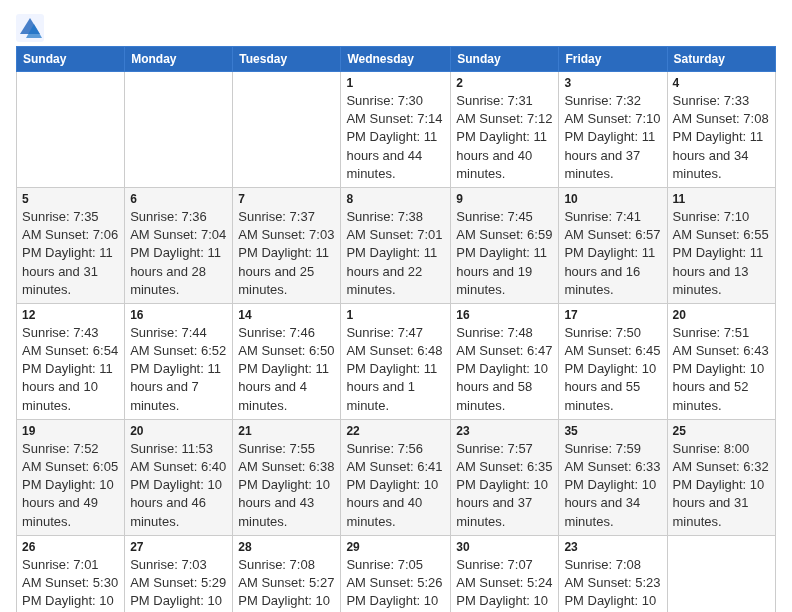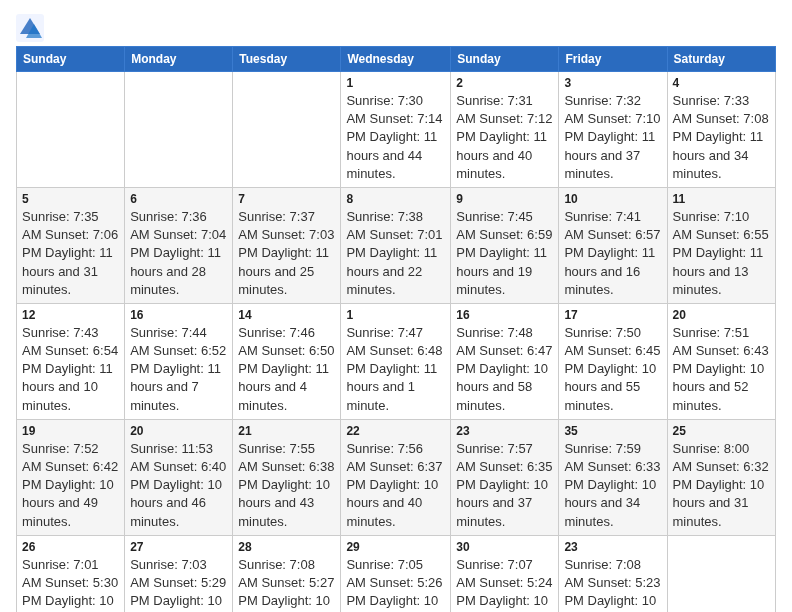--- a/index.html
+++ b/index.html
@@ -269,42 +269,42 @@
             <div class="day-info">Sunrise: 7:51 AM
 Sunset: 6:43 PM
 Daylight: 10 hours
 and 52 minutes.</div>
           </td>
         </tr>
         <tr>
           <td>
             <span class="day-num">19</span>
             <div class="day-info">Sunrise: 7:52 AM
-Sunset: 6:42 PM
+Sunset: 6:05 PM
 Daylight: 10 hours
 and 49 minutes.</div>
           </td>
           <td>
             <span class="day-num">20</span>
             <div class="day-info">Sunrise: 11:53 AM
 Sunset: 6:40 PM
 Daylight: 10 hours
 and 46 minutes.</div>
           </td>
           <td>
             <span class="day-num">21</span>
             <div class="day-info">Sunrise: 7:55 AM
 Sunset: 6:38 PM
 Daylight: 10 hours
 and 43 minutes.</div>
           </td>
           <td>
             <span class="day-num">22</span>
             <div class="day-info">Sunrise: 7:56 AM
-Sunset: 6:37 PM
+Sunset: 6:41 PM
 Daylight: 10 hours
 and 40 minutes.</div>
           </td>
           <td>
             <span class="day-num">23</span>
             <div class="day-info">Sunrise: 7:57 AM
 Sunset: 6:35 PM
 Daylight: 10 hours
 and 37 minutes.</div>
           </td>

